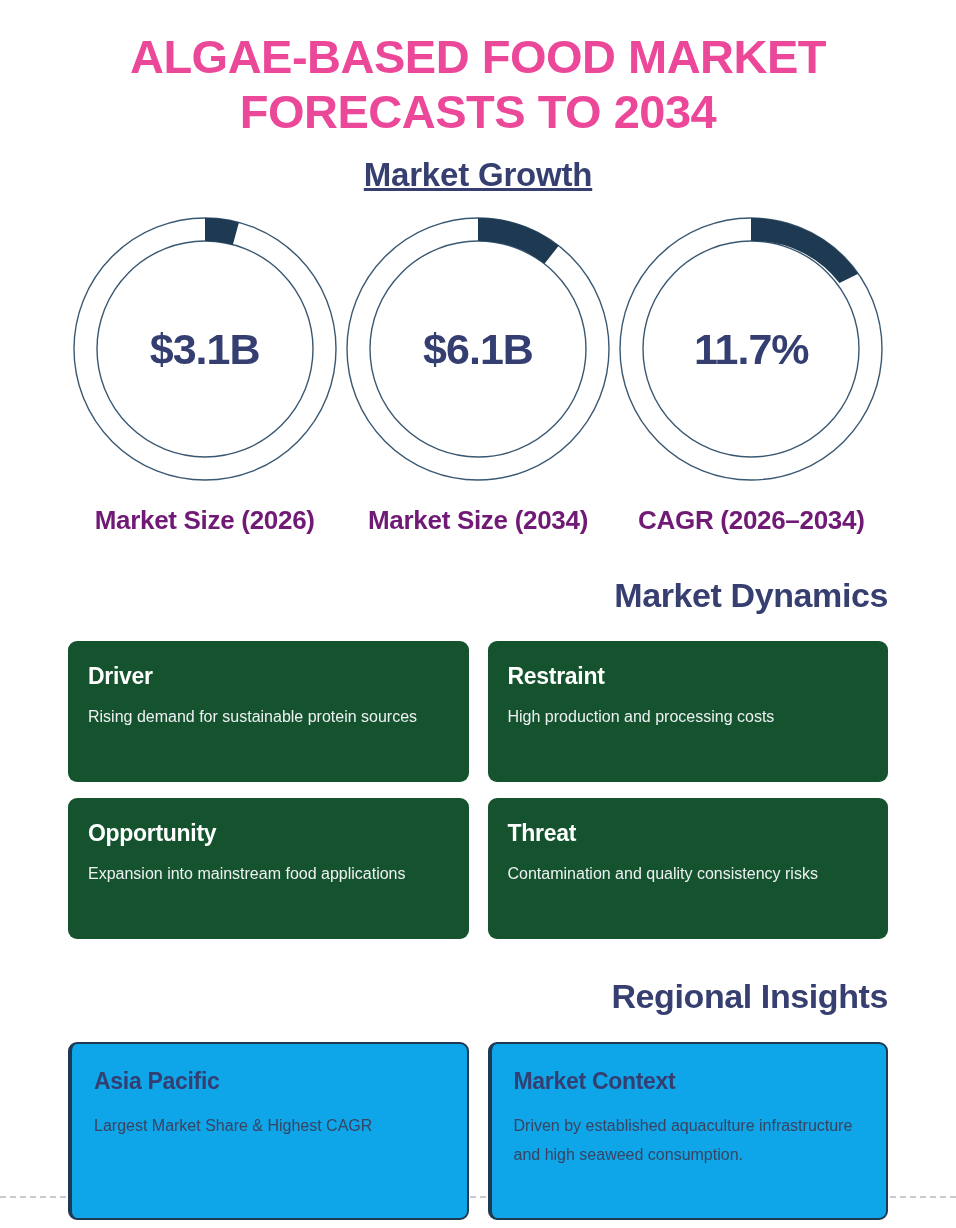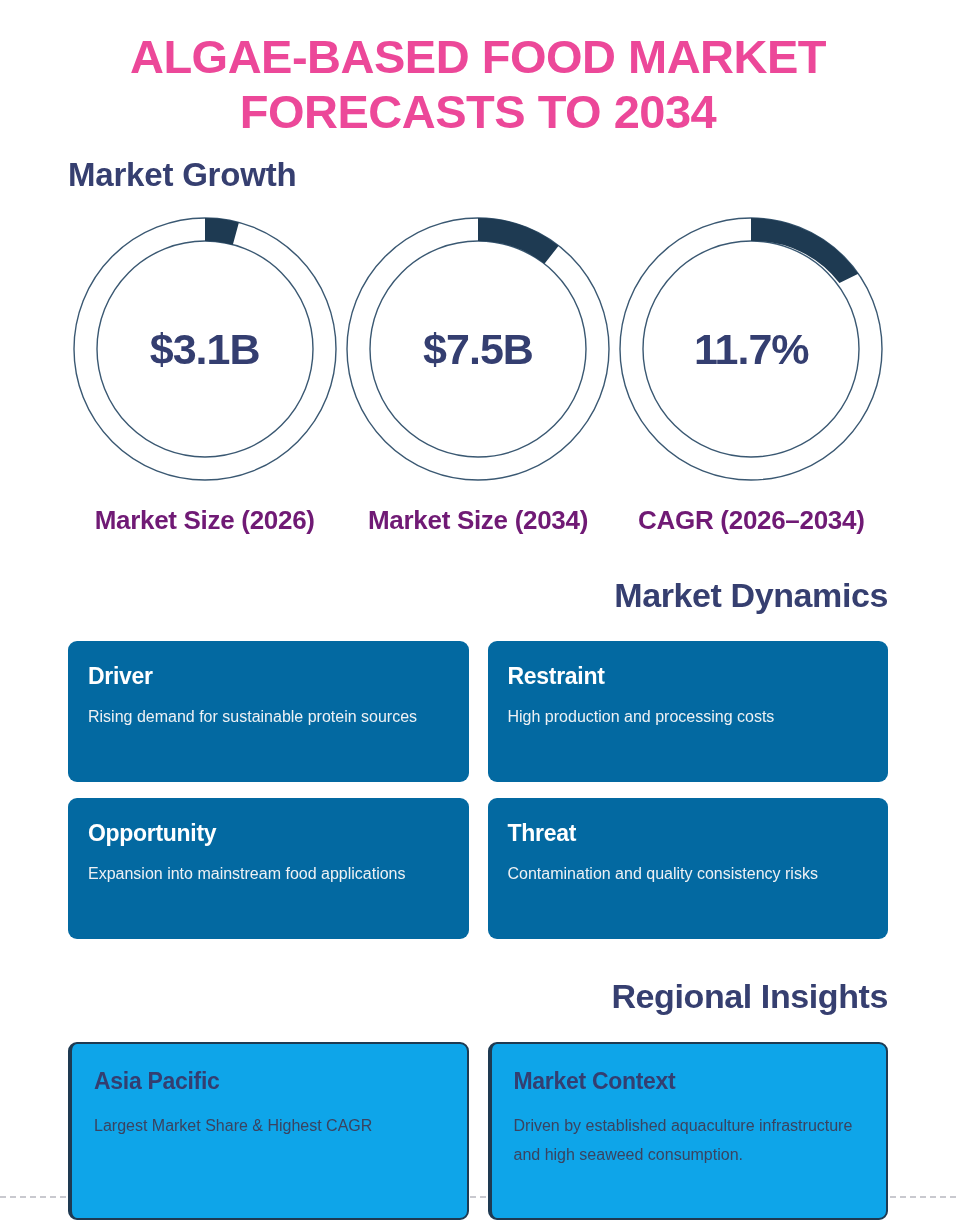--- a/index.html
+++ b/index.html
@@ -42,24 +42,26 @@
     color: #ec4899;
     font-size: 47px;
     line-height: 1.17;
     font-weight: 900;
     letter-spacing: -0.5px;
     text-transform: uppercase;
   }
 
   .subtitle {
     margin-top: 16px;
+    text-align: center;
     color: #363f70;
     font-size: 33px;
     font-weight: 800;
     letter-spacing: -0.2px;
+    text-decoration: underline;
   }
 
   
   .donut-row {
     display: flex;
     justify-content: space-between;
     align-items: flex-start;
     margin-top: 22px;
   }
 
@@ -115,21 +117,21 @@
   
   .card-grid {
     display: grid;
     grid-template-columns: 1fr 1fr;
     column-gap: 19px;
     row-gap: 16px;
     margin-top: 26px;
   }
 
   .dyn-card {
-    background: #0369a1;
+    background: #14532d;
     border-radius: 9px;
     padding: 22px 20px 26px 20px;
     min-height: 141px;
   }
 
   .dyn-card-title {
     color: #ffffff;
     font-size: 23px;
     font-weight: 800;
     letter-spacing: -0.3px;
@@ -193,21 +195,21 @@
         <div class="donut-label">Market Size (2026)</div>
       </div>
 
       <div class="donut-cell">
         <div class="donut-wrap">
           <svg width="266" height="266" viewBox="0 0 266 266">
             <circle cx="133" cy="133" r="131" fill="none" stroke="#3a5872" stroke-width="1.4"></circle>
             <circle cx="133" cy="133" r="108" fill="none" stroke="#3a5872" stroke-width="1.4"></circle>
             <path d="M 133 2 A 131 131 0 0 1 213.64 29.75 L 199.48 47.85 A 108 108 0 0 0 133 25 Z" fill="#1e3a52"></path>
           </svg>
-          <div class="donut-value">$7.5B</div>
+          <div class="donut-value">$6.1B</div>
         </div>
         <div class="donut-label">Market Size (2034)</div>
       </div>
 
       <div class="donut-cell">
         <div class="donut-wrap">
           <svg width="266" height="266" viewBox="0 0 266 266">
             <circle cx="133" cy="133" r="131" fill="none" stroke="#3a5872" stroke-width="1.4"></circle>
             <circle cx="133" cy="133" r="108" fill="none" stroke="#3a5872" stroke-width="1.4"></circle>
             <path d="M 133 2 A 131 131 0 0 1 240.29 57.87 L 221.45 67.07 A 108 108 0 0 0 133 25 Z" fill="#1e3a52"></path>

